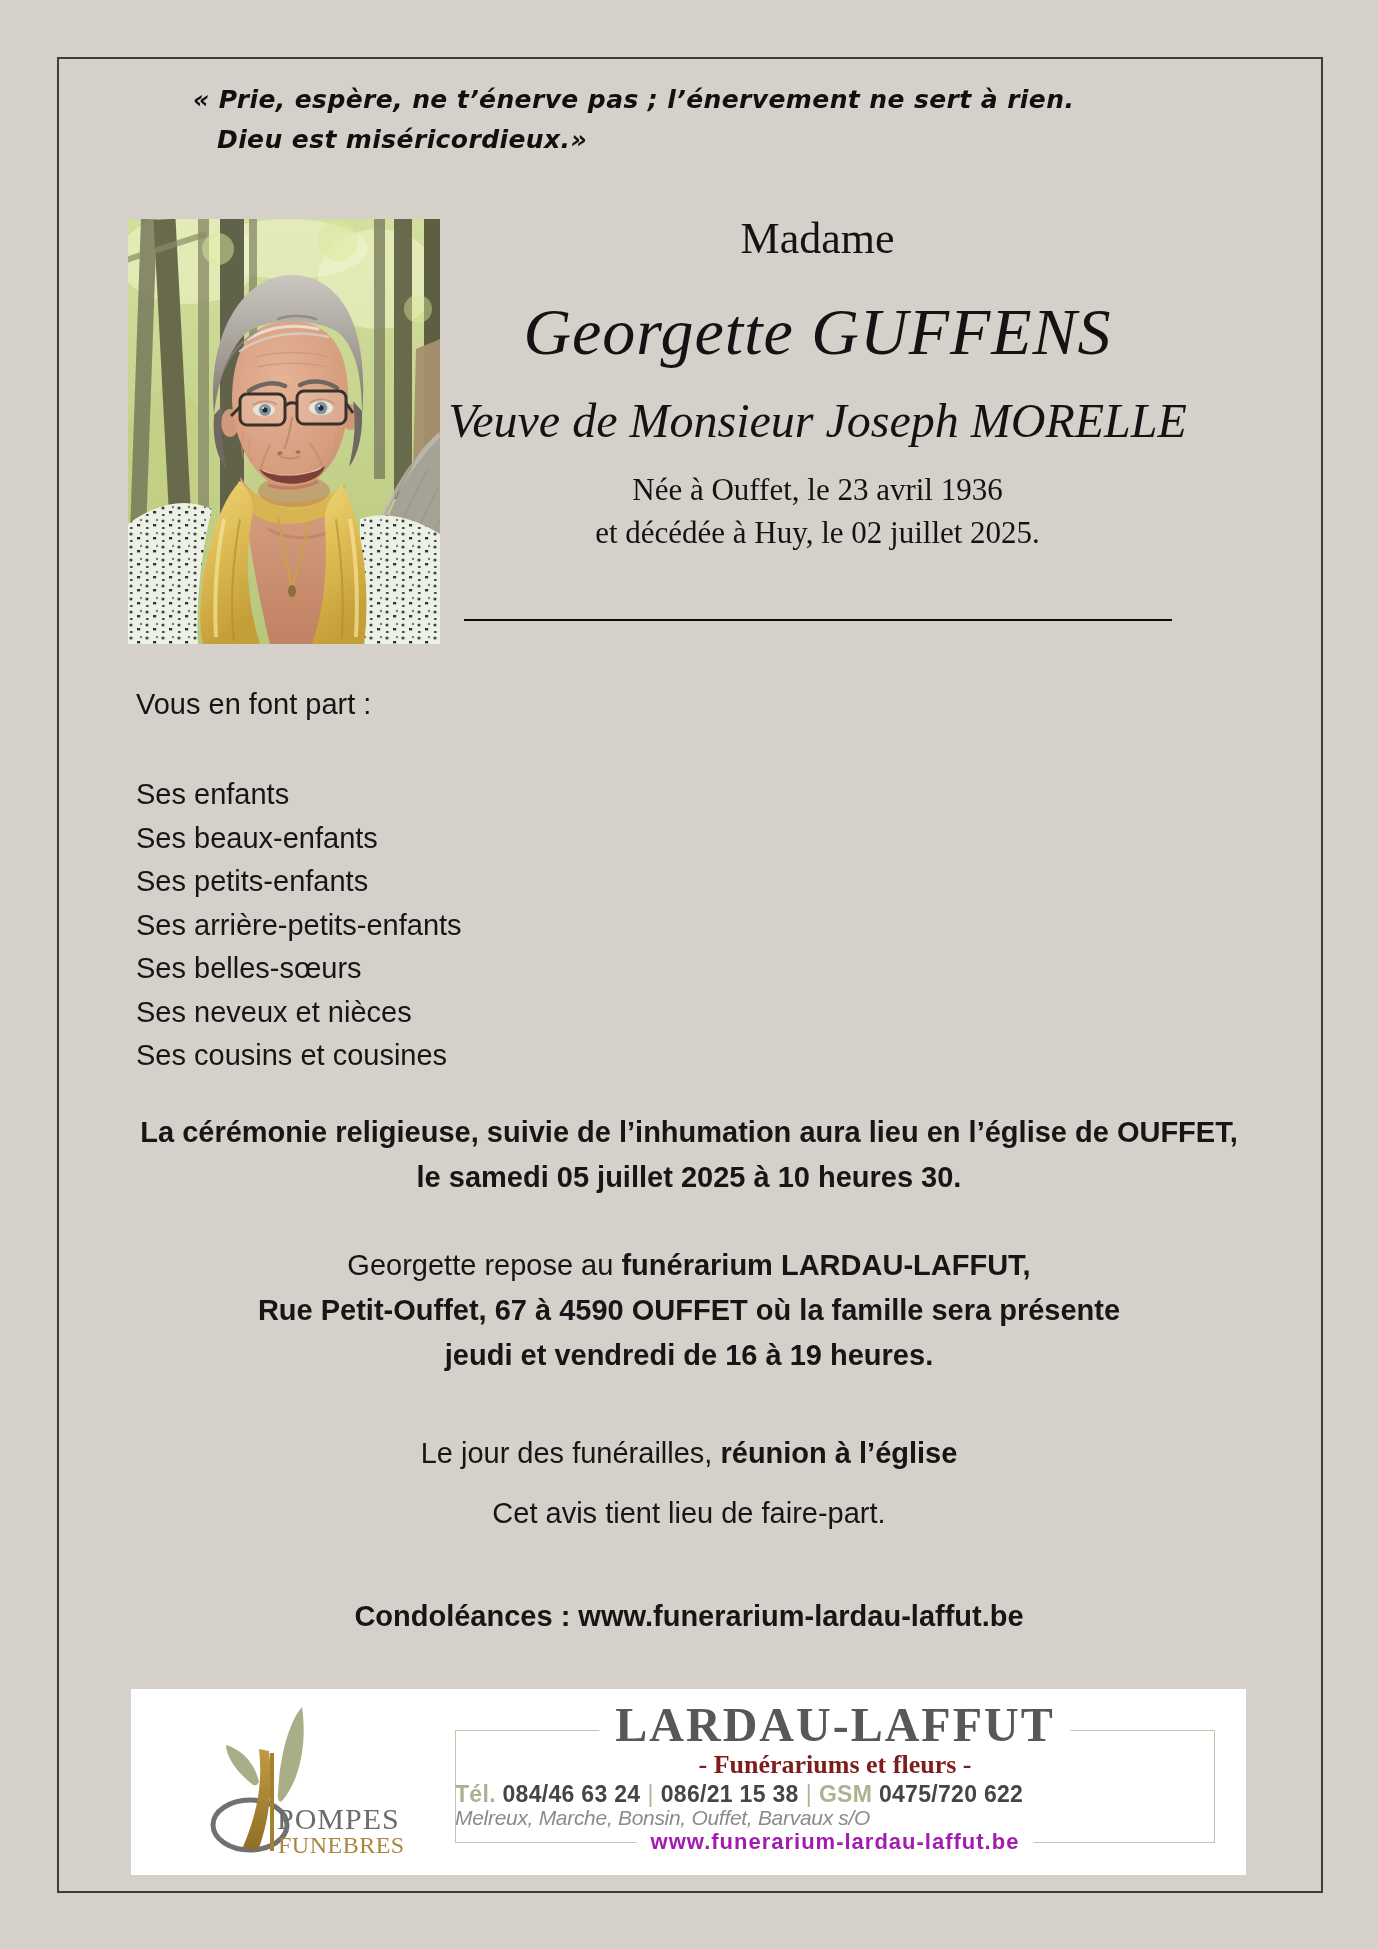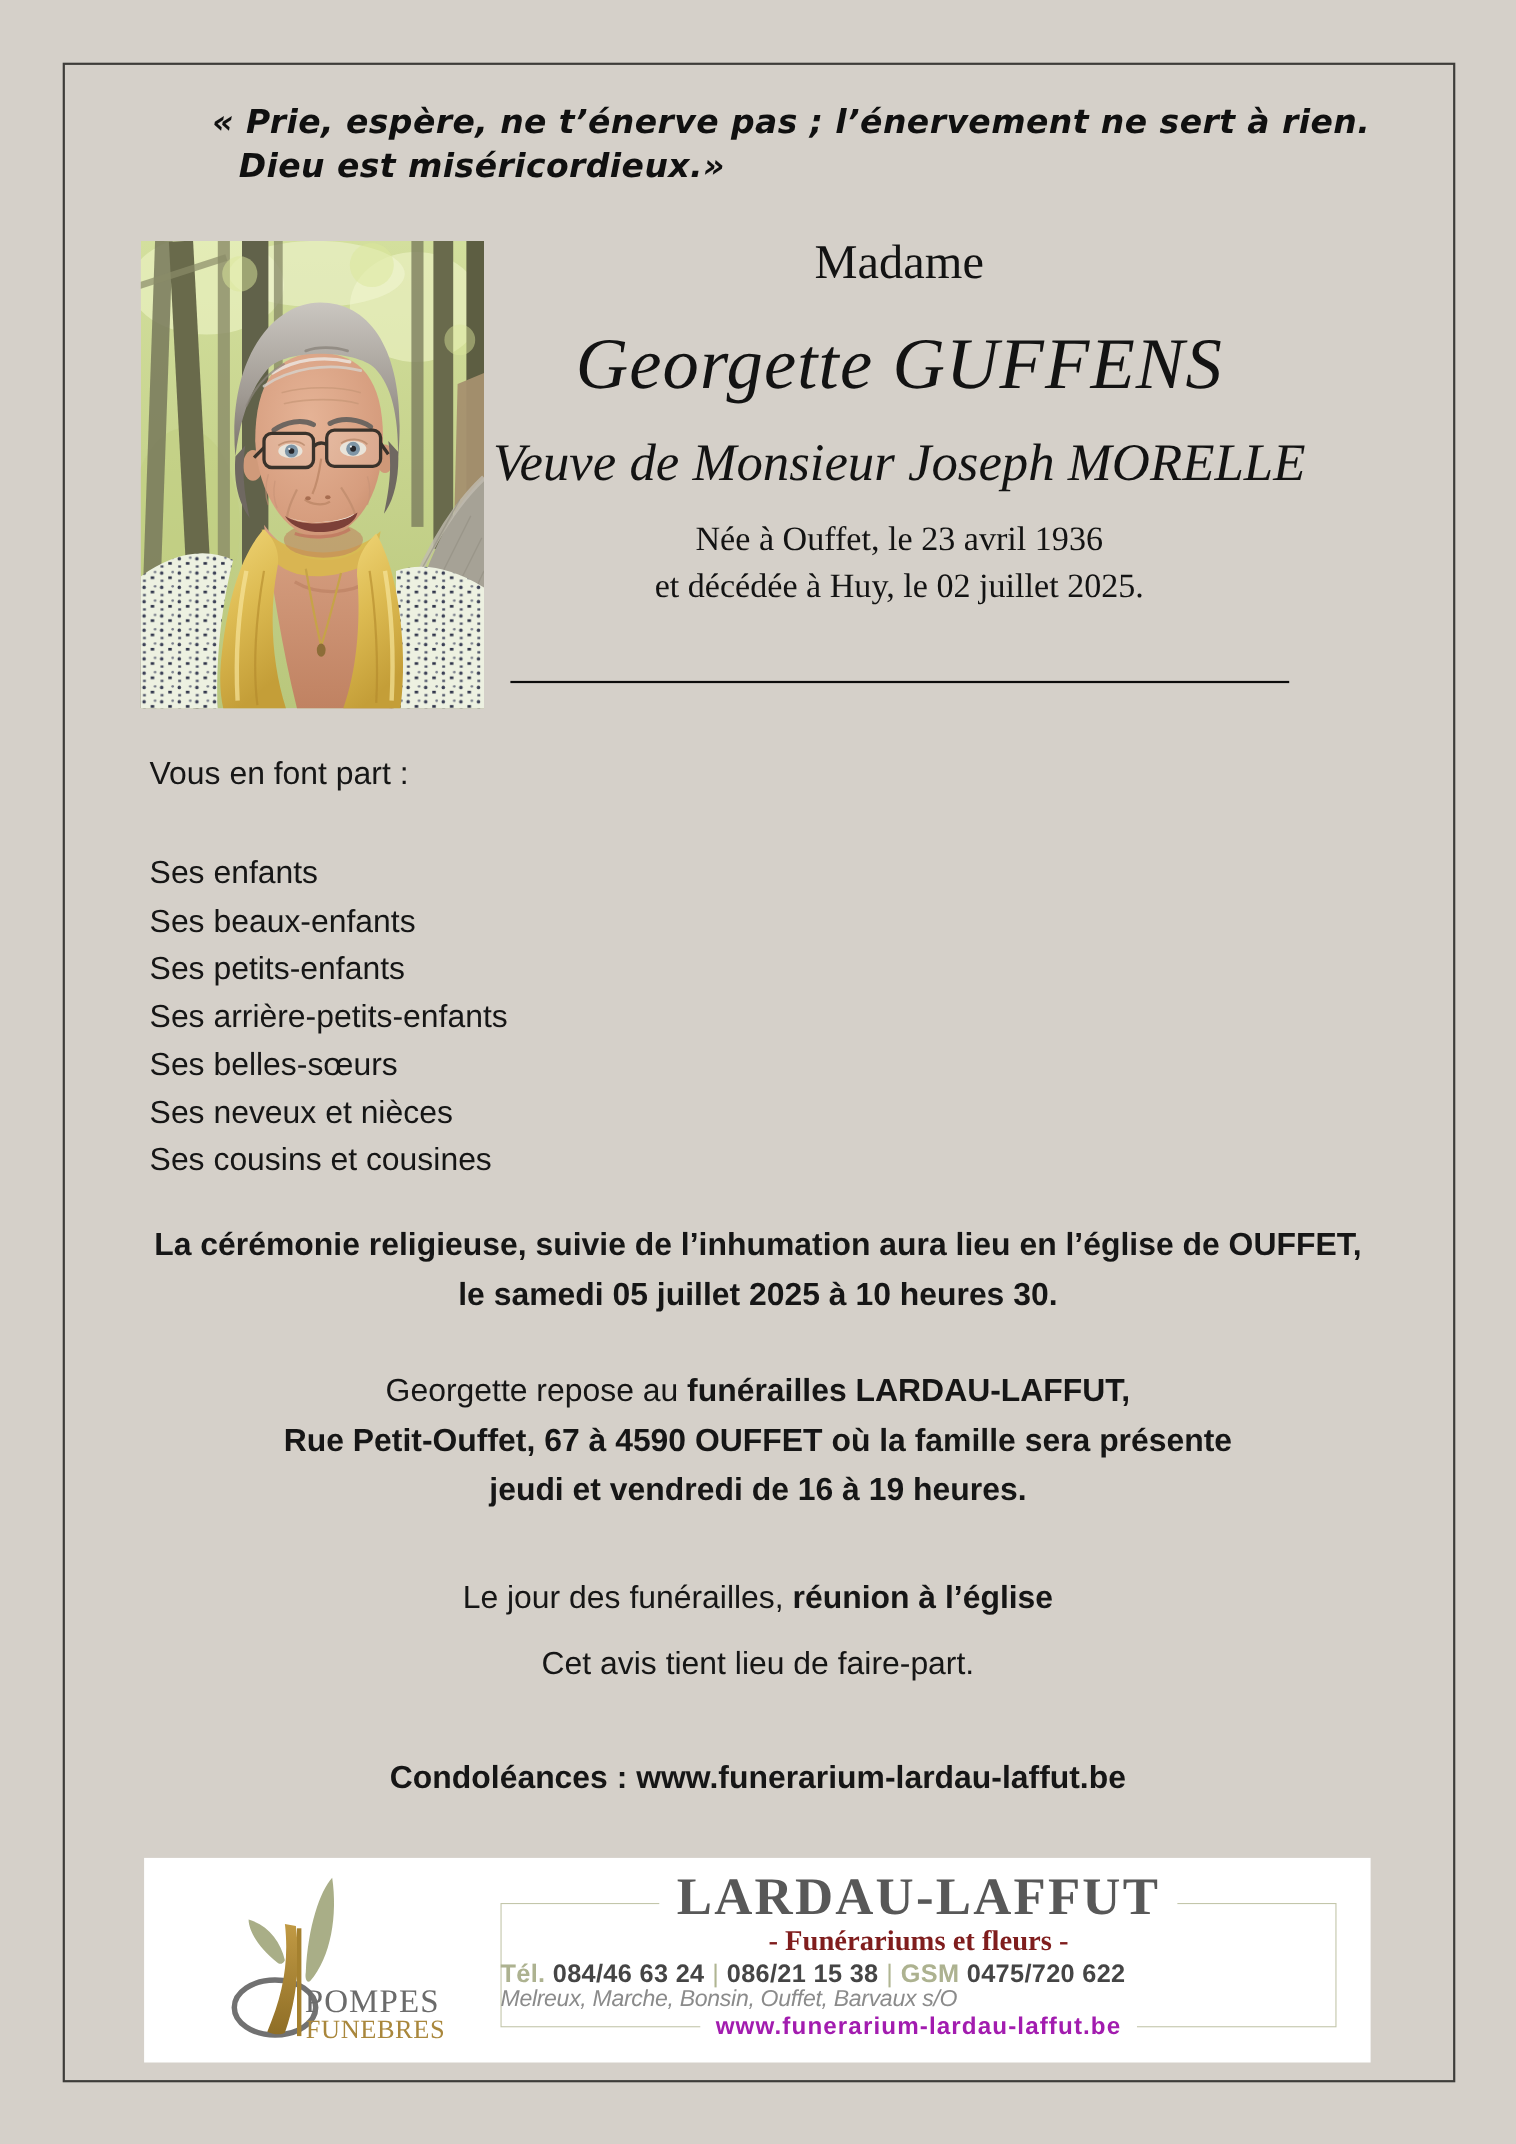--- a/index.html
+++ b/index.html
@@ -9,24 +9,24 @@
     font-family:"Liberation Sans","DejaVu Sans",sans-serif;
     color:#161616;
   }
   .page { position:absolute; inset:0; }
   .frame {
     position:absolute; left:57px; top:57px; width:1262px; height:1832px;
     border:2px solid #3e3c39;
   }
   
   .quote {
-    position:absolute; left:193px; top:92px;
+    position:absolute; left:193px; top:80px;
     font-family:"DejaVu Sans",sans-serif;
     font-style:italic; font-weight:bold;
-    font-size:30px; line-height:40px; letter-spacing:0.4px;
+    font-size:25px; line-height:40px; letter-spacing:0.4px;
     color:#101010;
   }
   .quote .l2 { padding-left:24px; }
 
   
   .photo { position:absolute; left:128px; top:219px; width:312px; height:425px; }
 
   
   .hdr {
     position:absolute; left:440px; top:212px; width:755px; text-align:center;
@@ -264,21 +264,21 @@
     <div>Ses neveux et nièces</div>
     <div>Ses cousins et cousines</div>
   </div>
 
   <div class="cblock ceremony">
     <div>La cérémonie religieuse, suivie de l’inhumation aura lieu en l’église de OUFFET,</div>
     <div>le samedi 05 juillet 2025 à 10 heures 30.</div>
   </div>
 
   <div class="cblock repose">
-    <div><span>Georgette repose au </span><span class="b">funérailles LARDAU-LAFFUT,</span></div>
+    <div><span>Georgette repose au </span><span class="b">funérarium LARDAU-LAFFUT,</span></div>
     <div class="b">Rue Petit-Ouffet, 67 à 4590 OUFFET où la famille sera présente</div>
     <div class="b">jeudi et vendredi de 16 à 19 heures.</div>
   </div>
 
   <div class="cblock jour"><span>Le jour des funérailles, </span><span class="b">réunion à l’église</span></div>
 
   <div class="cblock avis">Cet avis tient lieu de faire-part.</div>
 
   <div class="cblock condol">Condoléances : www.funerarium-lardau-laffut.be</div>
 

